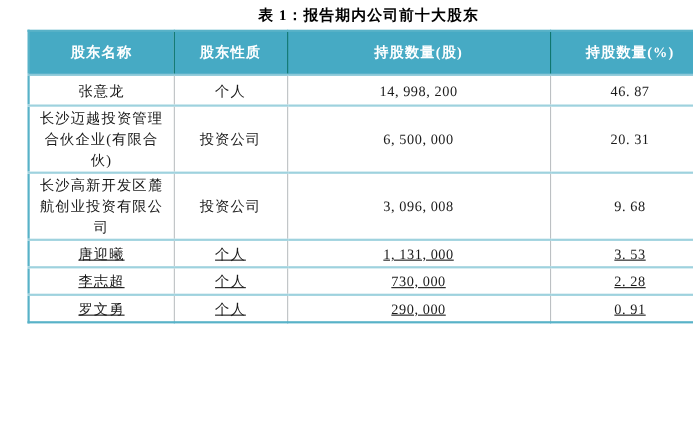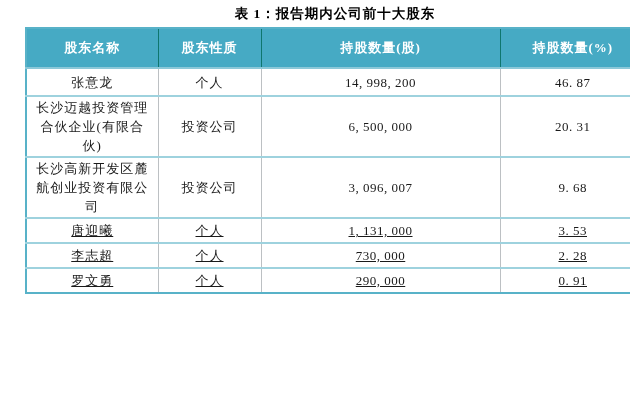--- a/index.html
+++ b/index.html
@@ -102,21 +102,21 @@
       </tr>
       <tr class="h-double">
         <td>长沙迈越投资管理合伙企业(有限合伙)</td>
         <td>投资公司</td>
         <td class="num">6, 500, 000</td>
         <td class="num">20. 31</td>
       </tr>
       <tr class="h-double">
         <td>长沙高新开发区麓航创业投资有限公司</td>
         <td>投资公司</td>
-        <td class="num">3, 096, 007</td>
+        <td class="num">3, 096, 008</td>
         <td class="num">9. 68</td>
       </tr>
       <tr class="h-single">
         <td>唐迎曦</td>
         <td>个人</td>
         <td class="num">1, 131, 000</td>
         <td class="num">3. 53</td>
       </tr>
       <tr class="h-single">
         <td>李志超</td>

